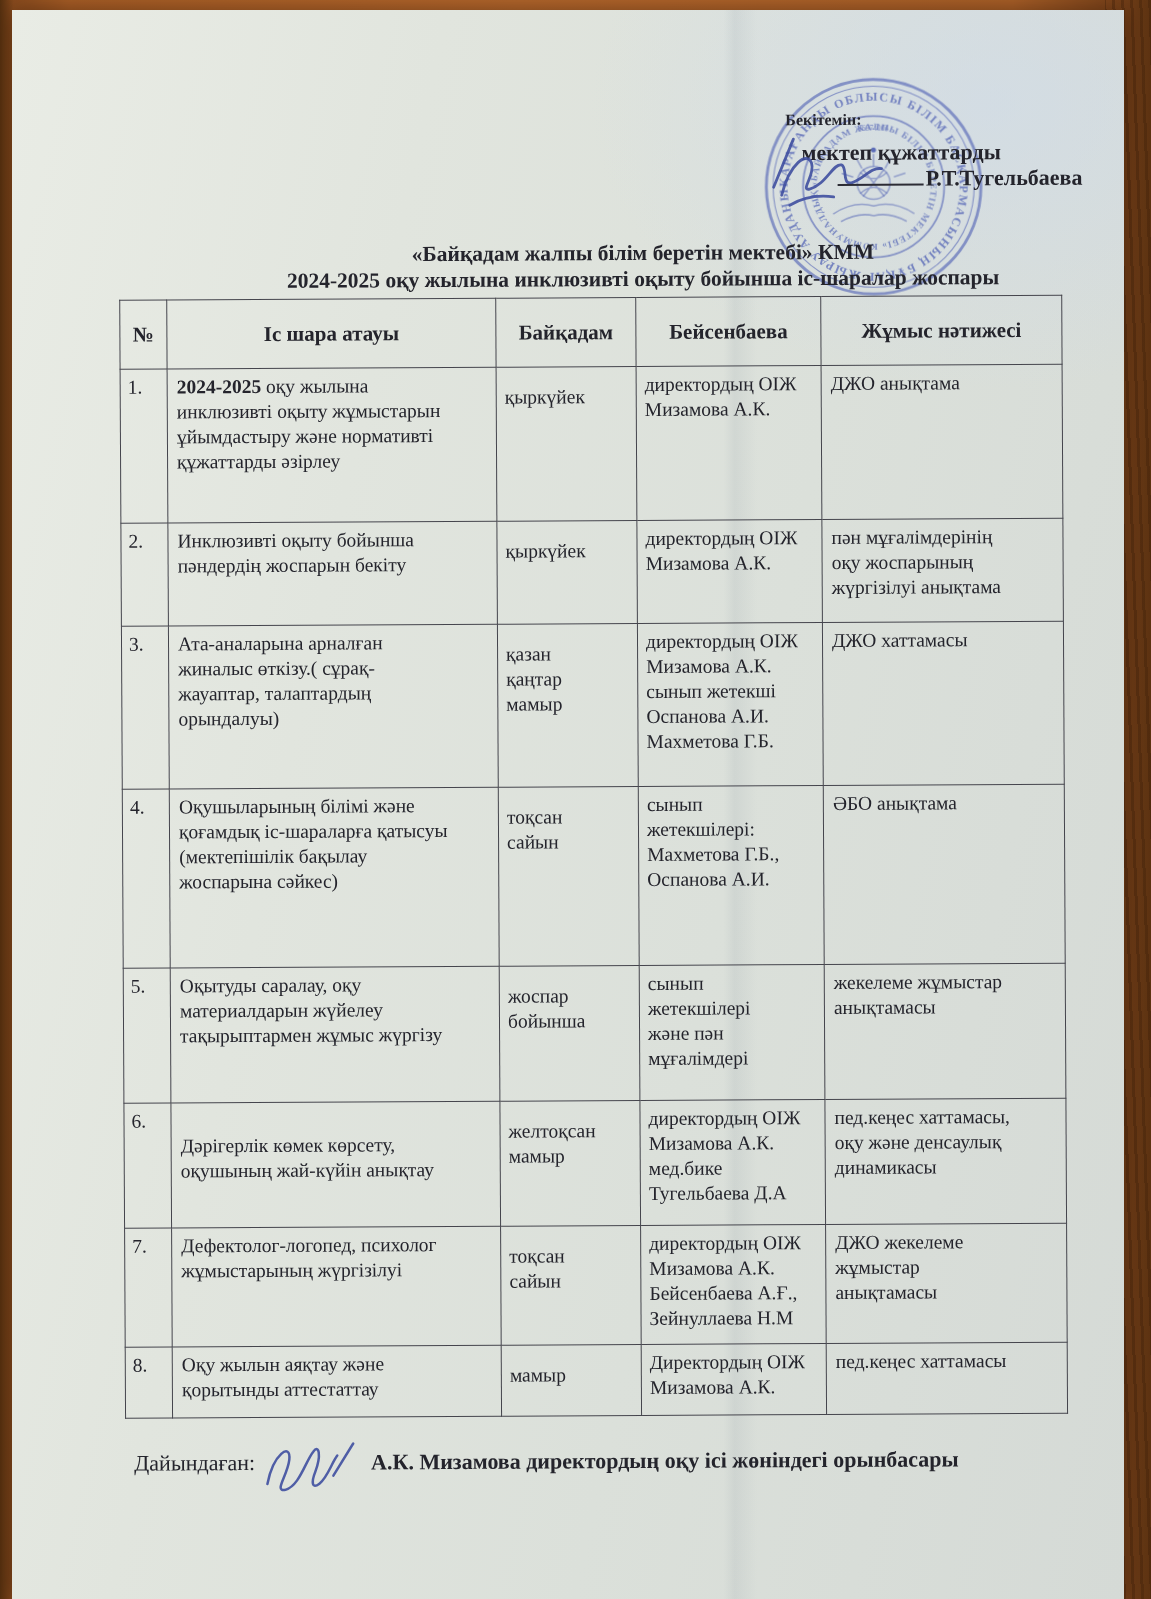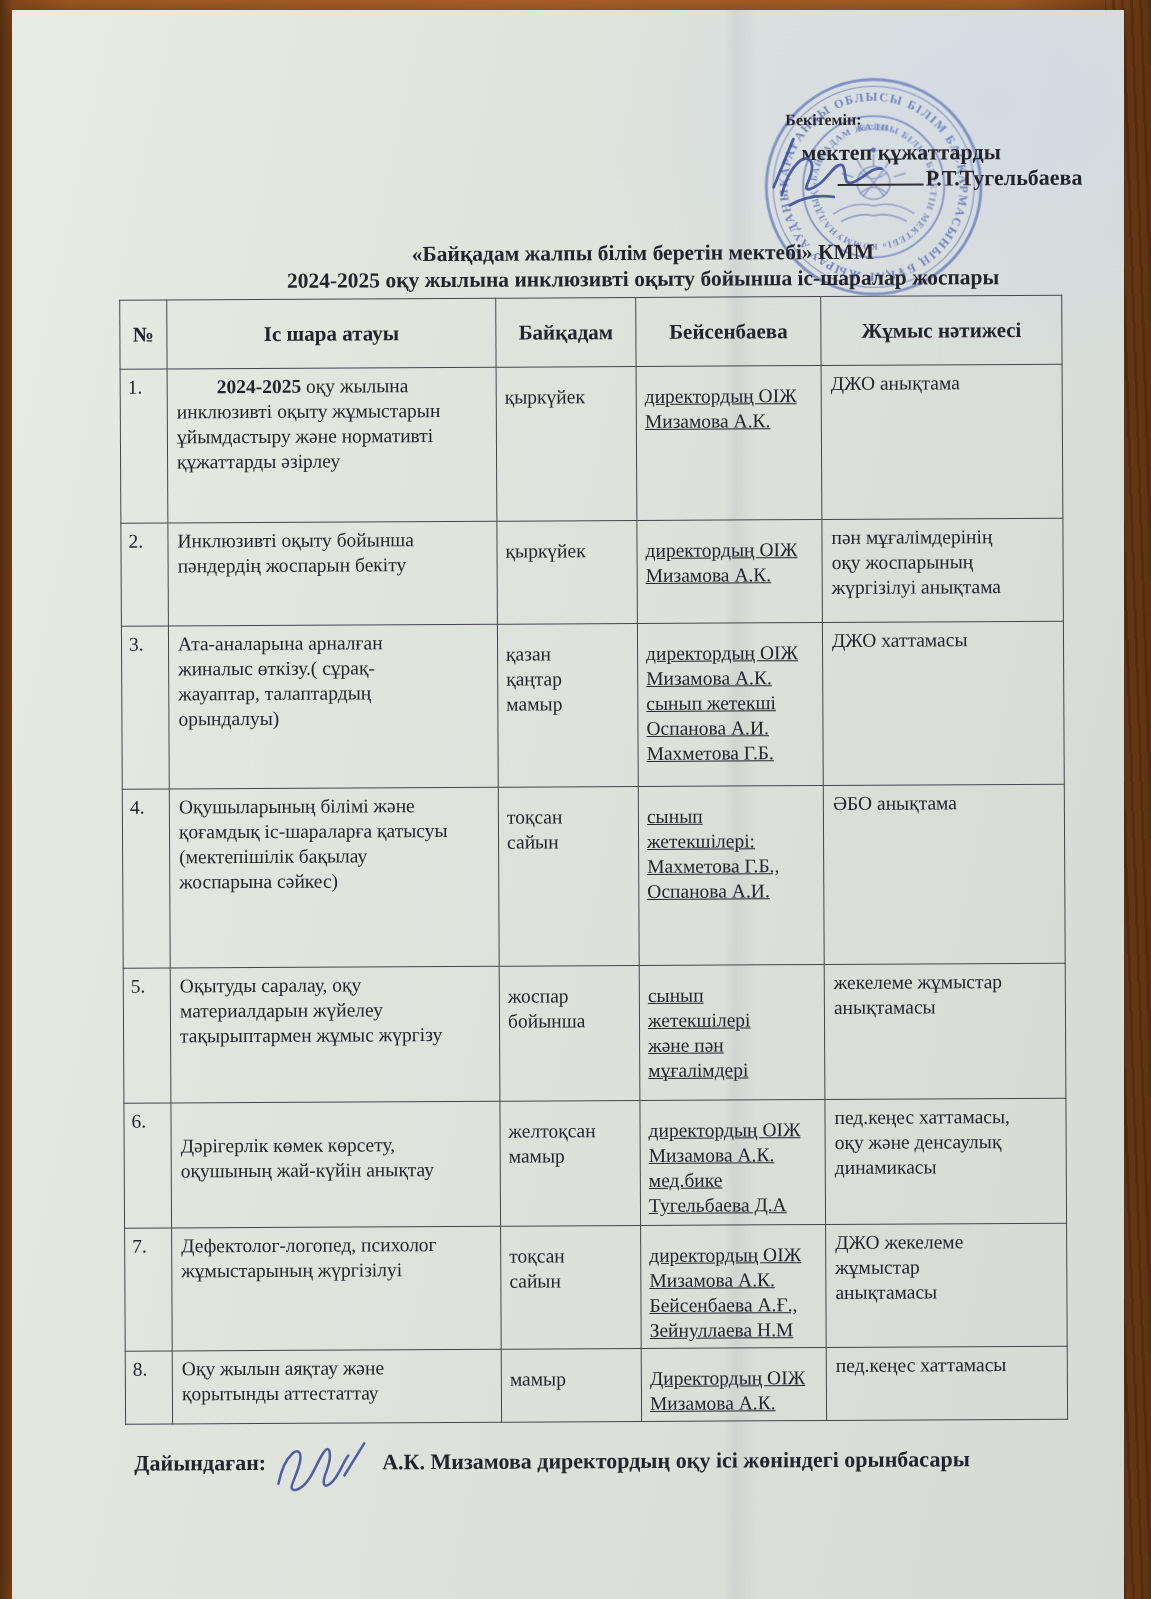--- a/index.html
+++ b/index.html
@@ -41,28 +41,28 @@
   
   table.plan{
     position:absolute;left:121px;top:297px;width:942px;
     border-collapse:collapse;table-layout:fixed;
     font-size:19.5px;line-height:1.28;
   }
   table.plan th,table.plan td{border:1.6px solid #45454d;vertical-align:top;}
   table.plan th{font-weight:bold;font-size:21px;text-align:center;vertical-align:middle;height:64px;padding:2px 4px;}
   td.c-num{padding:6px 2px 4px 7px;}
   td.c-name{padding:6px 8px 4px 9px;white-space:pre-line;}
-  td.c-name b{font-weight:bold;margin-left:40px;}
+  td.c-name b{font-weight:bold;}
   td.c-term{padding:18px 4px 4px 8px;white-space:pre-line;}
-  td.c-resp{padding:18px 4px 4px 8px;white-space:pre-line;text-decoration:underline;}
+  td.c-resp{padding:6px 4px 4px 8px;white-space:pre-line;}
   td.c-res{padding:6px 6px 4px 9px;white-space:pre-line;}
 
   
   .footer{position:absolute;left:130px;top:1448px;width:960px;display:flex;align-items:center;}
-  .footer .f-label{font-weight:bold;font-size:22px;white-space:nowrap;}
+  .footer .f-label{font-weight:normal;font-size:22px;white-space:nowrap;}
   .sig-foot{width:118px;height:70px;margin:-18px -4px -26px 2px;flex:0 0 auto;}
   .footer .f-text{font-weight:bold;font-size:22px;}
 </style>
 </head>
 <body>
 
 <div class="scene">
   <div class="paper"></div>
   <div class="content">
 

